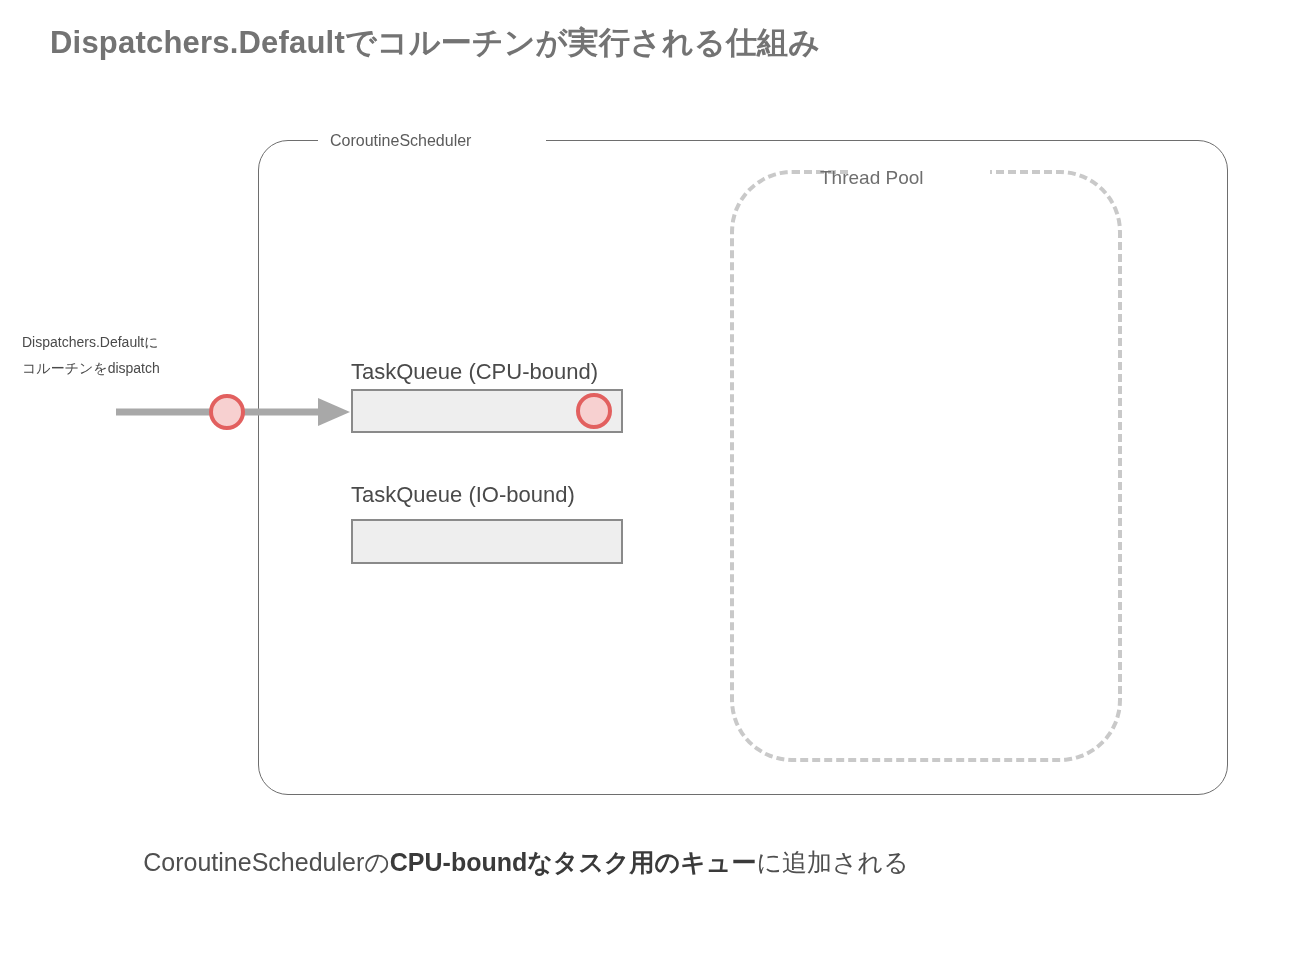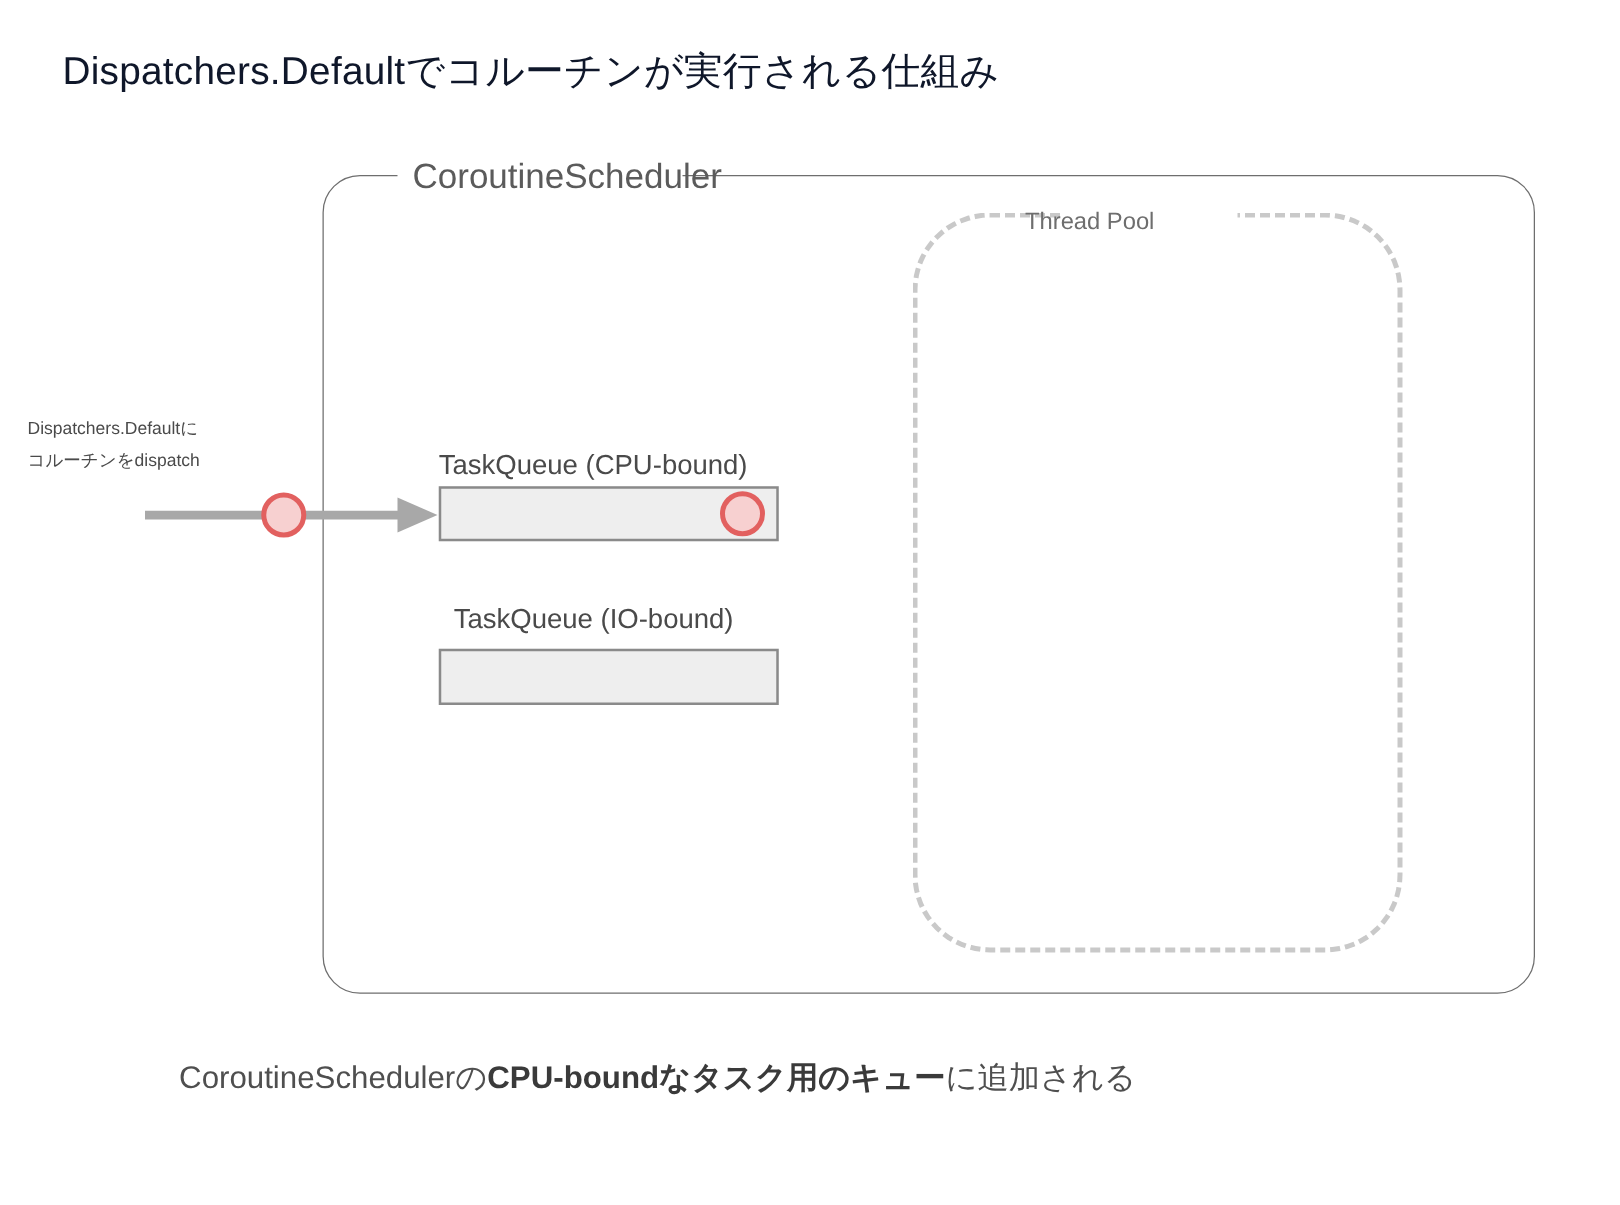--- a/index.html
+++ b/index.html
@@ -14,24 +14,24 @@
     overflow: hidden;
     font-family: "Liberation Sans", "DejaVu Sans", sans-serif;
     color: #4a4a4a;
     -webkit-font-smoothing: antialiased;
   }
 
   
   #page-title {
     position: absolute;
     left: 50px;
-    top: 36px;
+    top: 22px;
     font-size: 31px;
-    font-weight: 400;
-    color: #0f172a;
+    font-weight: 700;
+    color: #737373;
     letter-spacing: 0.2px;
     white-space: nowrap;
   }
 
   
   #scheduler-box {
     position: absolute;
     left: 258px;
     top: 140px;
     width: 970px;
@@ -47,21 +47,21 @@
     left: 318px;
     top: 132px;
     width: 228px;
     height: 17px;
     background: #ffffff;
   }
   #scheduler-legend {
     position: absolute;
     left: 330px;
     top: 129px;
-    font-size: 28px;
+    font-size: 16px;
     color: #5b5b5b;
     white-space: nowrap;
     line-height: 24px;
   }
 
   
   #thread-pool-box {
     position: absolute;
     left: 730px;
     top: 170px;
@@ -119,21 +119,21 @@
     line-height: 22px;
   }
   .queue-box {
     position: absolute;
     box-sizing: border-box;
     background: #eeeeee;
     border: 2px solid #8a8a8a;
   }
   #cpu-queue-label { left: 351px; top: 361px; }
   #cpu-queue-box   { left: 351px; top: 389px; width: 272px; height: 44px; }
-  #io-queue-label  { left: 363px; top: 484px; }
+  #io-queue-label  { left: 351px; top: 484px; }
   #io-queue-box    { left: 351px; top: 519px; width: 272px; height: 45px; }
 
   
   .coroutine-circle {
     position: absolute;
     width: 36px;
     height: 36px;
     box-sizing: border-box;
     border-radius: 50%;
     background: #f7d0d0;

